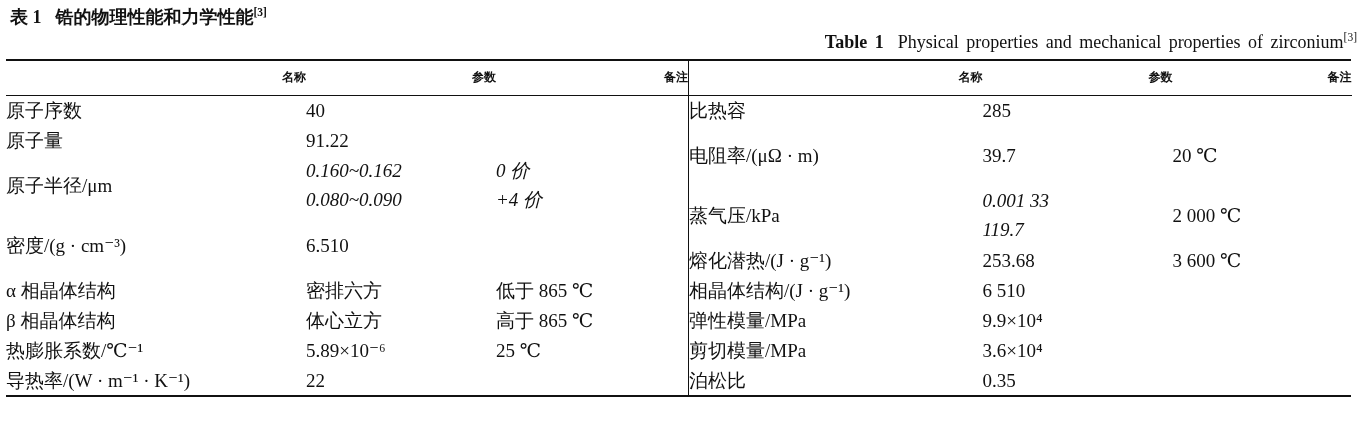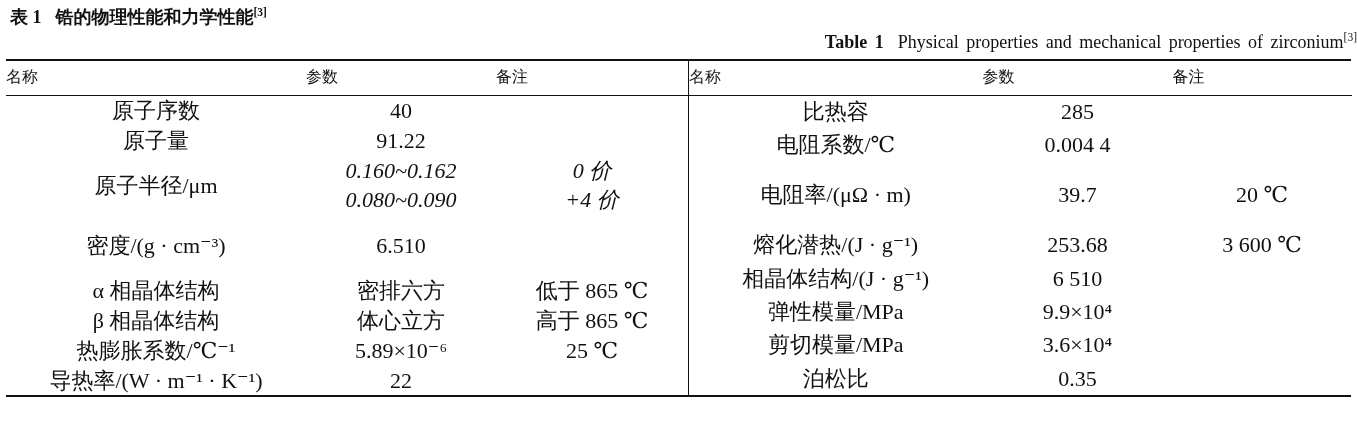--- a/index.html
+++ b/index.html
@@ -18,26 +18,26 @@
 
   .tables{
     display:flex;margin:4px 6px 0 6px;
     border-top:2.4px solid #111;border-bottom:2.4px solid #111;
   }
   table{border-collapse:collapse;table-layout:fixed;}
   .tb-left{width:682px;}
   .tb-right{width:663px;border-left:1.3px solid #111;}
   thead tr{height:34px;}
   th{
-    font-weight:400;font-size:16px;text-align:left;
+    font-weight:700;font-size:12px;text-align:right;
     border-bottom:1.5px solid #111;padding:0;
   }
   td{
-    text-align:center;vertical-align:middle;
-    font-size:22px;padding:0;line-height:29px;
+    vertical-align:middle;
+    font-size:19px;padding:0;line-height:29px;
   }
   tr.s{height:30px;}
   tr.d{height:60px;margin-top:11px;}
   .tb-left  col.c-name{width:300px;} .tb-left  col.c-param{width:190px;} .tb-left  col.c-note{width:192px;}
   .tb-right col.c-name{width:294px;} .tb-right col.c-param{width:190px;} .tb-right col.c-note{width:179px;}
   .cell-line{line-height:29px;font-style:italic;}
 </style>
 </head>
 <body>
 
@@ -127,29 +127,32 @@
         <th>参数</th>
         <th>备注</th>
       </tr>
     </thead>
     <tbody>
       <tr class="s">
         <td>比热容</td>
         <td>285</td>
         <td></td>
       </tr>
-      <tr class="s">
-        <td>电阻系数/℃</td>
-        <td>0.004 4</td>
-        <td></td>
-      </tr>
       <tr class="d">
         <td>电阻率/(μΩ · m)</td>
         <td>39.7</td>
         <td>20 ℃</td>
+      </tr>
+      <tr class="d">
+        <td>蒸气压/kPa</td>
+        <td>
+          <div class="cell-line">0.001 33</div>
+          <div class="cell-line">119.7</div>
+        </td>
+        <td>2 000 ℃</td>
       </tr>
       <tr class="s">
         <td>熔化潜热/(J · g⁻¹)</td>
         <td>253.68</td>
         <td>3 600 ℃</td>
       </tr>
       <tr class="s">
         <td>相晶体结构/(J · g⁻¹)</td>
         <td>6 510</td>
         <td></td>

